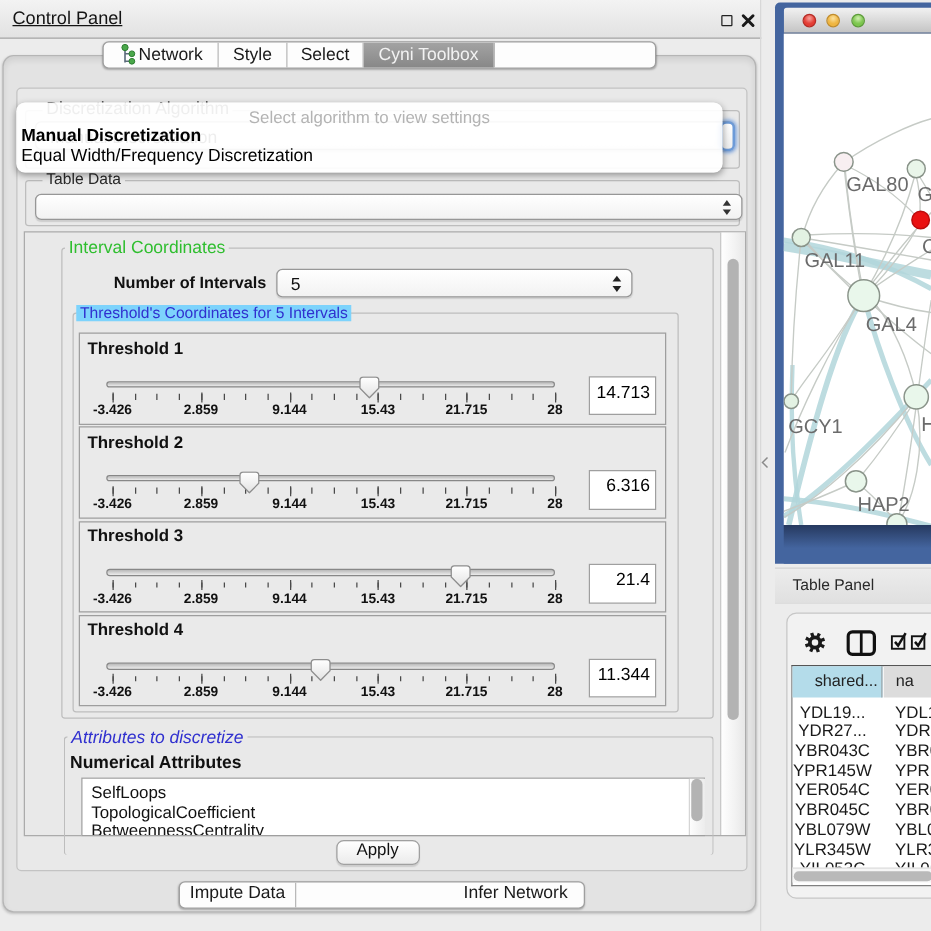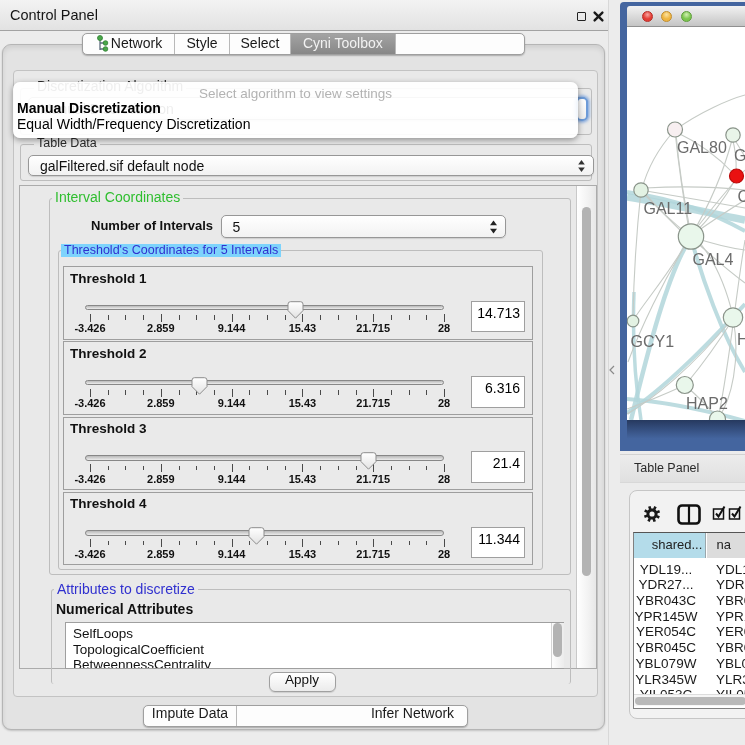--- a/index.html
+++ b/index.html
@@ -5,21 +5,21 @@
  font-family:"Liberation Sans",sans-serif;}
 .abs{position:absolute;}
 .grouptitle{position:absolute;font-size:12.5px;padding:0 3px;line-height:13px;}
 .combo{position:absolute;border:1px solid #979797;border-radius:5px;
  background:linear-gradient(#ffffff,#f2f2f2);box-shadow:0 1px 1px rgba(0,0,0,0.12);}
 .combotext{position:absolute;left:11px;top:0;font-size:14px;color:#111;}
 .updown{position:absolute;right:7px;top:50%;transform:translateY(-50%);}
 </style></head><body>
 
 <div class="abs" style="left:0;top:0;width:609px;height:31px;background:linear-gradient(#f3f3f3,#e2e2e2);border-bottom:1px solid #a2a2a2;"></div>
-<div class="abs" style="left:10px;top:7px;font-size:14.5px;color:#141414;">Control Panel</div>
+<div class="abs" style="left:10px;top:7px;font-size:14.5px;color:#141414;text-decoration:underline;">Control Panel</div>
 <div class="abs" style="left:577px;top:12px;width:9px;height:8.5px;border:1.6px solid #222;border-radius:1px;"></div>
 <svg class="abs" style="left:592px;top:10px;" width="13" height="13" viewBox="0 0 13 13">
     <path d="M2.6 2.6 L10.4 10.4 M10.4 2.6 L2.6 10.4" stroke="#1a1a1a" stroke-width="2.4" stroke-linecap="round"></path>
   </svg>
 <div class="abs" style="left:608px;top:0;width:1px;height:745px;background:#d8d8d8;"></div>
 <div class="abs" style="left:2px;top:44px;width:603px;height:686px;background:#e3e3e3;border:1px solid #b5b5b5;border-radius:9px;box-shadow:inset 0 3px 5px rgba(0,0,0,0.09), 0 1px 2px rgba(0,0,0,0.18);"></div>
 <div class="abs" style="left:82px;top:33px;width:443px;height:21.5px;border:1px solid #9f9f9f;border-radius:5px;background:#fdfdfd;box-shadow:0 1px 1.5px rgba(0,0,0,0.25);overflow:hidden;">
 <div style="position:absolute;left:0px;top:0;width:92px;height:21.5px;color:#1a1a1a;border-right:1px solid #b9b9b9;padding-left:16px;font-size:14px;font-weight:500;text-align:center;line-height:18.5px;">Network</div>
 <div style="position:absolute;left:92px;top:0;width:55px;height:21.5px;color:#1a1a1a;border-right:1px solid #b9b9b9;font-size:14px;font-weight:500;text-align:center;line-height:18.5px;">Style</div>
 <div style="position:absolute;left:147px;top:0;width:61px;height:21.5px;color:#1a1a1a;border-right:1px solid #b9b9b9;font-size:14px;font-weight:500;text-align:center;line-height:18.5px;">Select</div>
@@ -34,21 +34,20 @@
 <div class="abs" style="left:13px;top:70px;width:585px;height:627px;background:#e9e9e9;border:1px solid #c3c3c3;border-radius:4px;"></div>
 <div class="abs" style="left:20px;top:88px;width:572px;height:47px;border:1px solid #bdbdbd;border-radius:3px;"></div>
 <div class="grouptitle" style="left:34px;top:80px;background:#e9e9e9;color:#2a2a2a;font-size:14px;">Discretization Algorithm</div>
 <div class="combo" style="left:28px;top:97px;width:560px;height:23px;">
     <div class="combotext" style="line-height:22px;color:#222;">Manual Discretization</div>
   </div>
 <div class="abs" style="left:576px;top:96.5px;width:12px;height:24px;border:2px solid #6d9bd8;border-radius:5px;box-shadow:0 0 3px 1.5px rgba(100,150,220,0.75);background:linear-gradient(#fff,#eee);"></div>
 <div class="abs" style="left:20px;top:144px;width:572px;height:37px;border:1px solid #bdbdbd;border-radius:3px;"></div>
 <div class="grouptitle" style="left:34px;top:137px;background:#e9e9e9;color:#2a2a2a;">Table Data</div>
 <div class="combo" style="left:28px;top:155px;width:566px;height:21px;">
-    <div class="combotext" style="line-height:20px;">galFiltered.sif default node</div>
     <svg class="updown" width="9" height="13" viewBox="0 0 9 13">
       <path d="M4.5 0.5 L7.8 5 H1.2 Z" fill="#333"></path>
       <path d="M4.5 12.5 L1.2 8 H7.8 Z" fill="#333"></path>
     </svg>
   </div>
 <div class="abs" style="left:19px;top:185px;width:578px;height:484px;border:1px solid #ababab;background:#e9e9e9;"></div>
 <div class="abs" style="left:576px;top:186px;width:20px;height:482px;background:linear-gradient(90deg,#ffffff,#f2f2f2 60%,#e7e7e7);border-left:1px solid #c9c9c9;"></div>
 <div class="abs" style="left:582px;top:207px;width:9px;height:369px;background:#b3b3b3;border-radius:4.5px;"></div>
 <div class="abs" style="left:49px;top:198px;width:522px;height:377px;border:1px solid #bdbdbd;border-radius:3px;"></div>
 <div class="grouptitle" style="left:52px;top:191px;background:#e9e9e9;color:#2fbe2f;font-size:14px;">Interval Coordinates</div>
@@ -240,21 +239,21 @@
 <defs>
       <linearGradient id="thg3" x1="0" y1="0" x2="0" y2="1">
         <stop offset="0" stop-color="#ffffff"></stop>
         <stop offset="1" stop-color="#e2e2e2"></stop>
       </linearGradient>
     </defs>
 <path d="M1 3.2 Q1 0.7 3.5 0.7 L13.5 0.7 Q16 0.7 16 3.2 L16 9.6 L8.5 17.2 L1 9.6 Z" fill="url(#thg3)" stroke="#8d8d8d" stroke-width="1"></path>
   </svg>
 <div class="abs" style="left:470.5px;top:526.7px;width:54.5px;height:31.5px;background:#fff;border:1px solid #9f9f9f;font-size:14px;color:#000;text-align:right;line-height:23px;padding-right:4px;">11.344</div>
 <div class="abs" style="left:51px;top:589px;width:520px;height:95px;border:1px solid #bdbdbd;border-radius:3px;border-bottom:none;"></div>
-<div class="grouptitle" style="left:54px;top:582.5px;background:#e9e9e9;color:#3030cf;font-size:14px;">Attributes to discretize</div>
+<div class="grouptitle" style="left:54px;top:582.5px;background:#e9e9e9;color:#3030cf;font-size:14px;font-style:italic;">Attributes to discretize</div>
 <div class="abs" style="left:56px;top:601px;font-size:14px;font-weight:bold;color:#111;">Numerical Attributes</div>
 <div class="abs" style="left:65px;top:621.5px;width:499px;height:47px;background:#fff;border:1px solid #9f9f9f;overflow:hidden;">
     <div style="padding:3.5px 0 0 7px;font-size:13.5px;color:#111;line-height:15.5px;">SelfLoops<br>TopologicalCoefficient<br>BetweennessCentrality</div>
   </div>
 <div class="abs" style="left:551px;top:622.5px;width:12.5px;height:45px;background:linear-gradient(90deg,#fdfdfd,#ececec);border-left:1px solid #d5d5d5;"></div>
 <div class="abs" style="left:553px;top:623px;width:9px;height:34px;background:#b3b3b3;border-radius:4.5px;"></div>
 <div class="abs" style="left:268.5px;top:672px;width:67px;height:19.5px;background:linear-gradient(#ffffff,#ebebeb);border:1px solid #a0a0a0;border-radius:6px;font-size:13.5px;color:#111;text-align:center;line-height:13px;box-shadow:0 1px 1px rgba(0,0,0,0.12);">Apply</div>
 <div class="abs" style="left:143px;top:704.5px;width:325px;height:22.5px;border:1px solid #9f9f9f;border-radius:5px;background:#fdfdfd;box-shadow:0 1px 1.5px rgba(0,0,0,0.25);overflow:hidden;">
 <div style="position:absolute;left:0px;top:0;width:93px;height:22.5px;color:#1a1a1a;border-right:1px solid #b9b9b9;font-size:14px;font-weight:500;text-align:center;line-height:14.5px;">Impute Data</div>
 <div style="position:absolute;left:212px;top:0;width:113px;height:22.5px;color:#1a1a1a;font-size:14px;font-weight:500;text-align:center;line-height:14.5px;">Infer Network</div>

